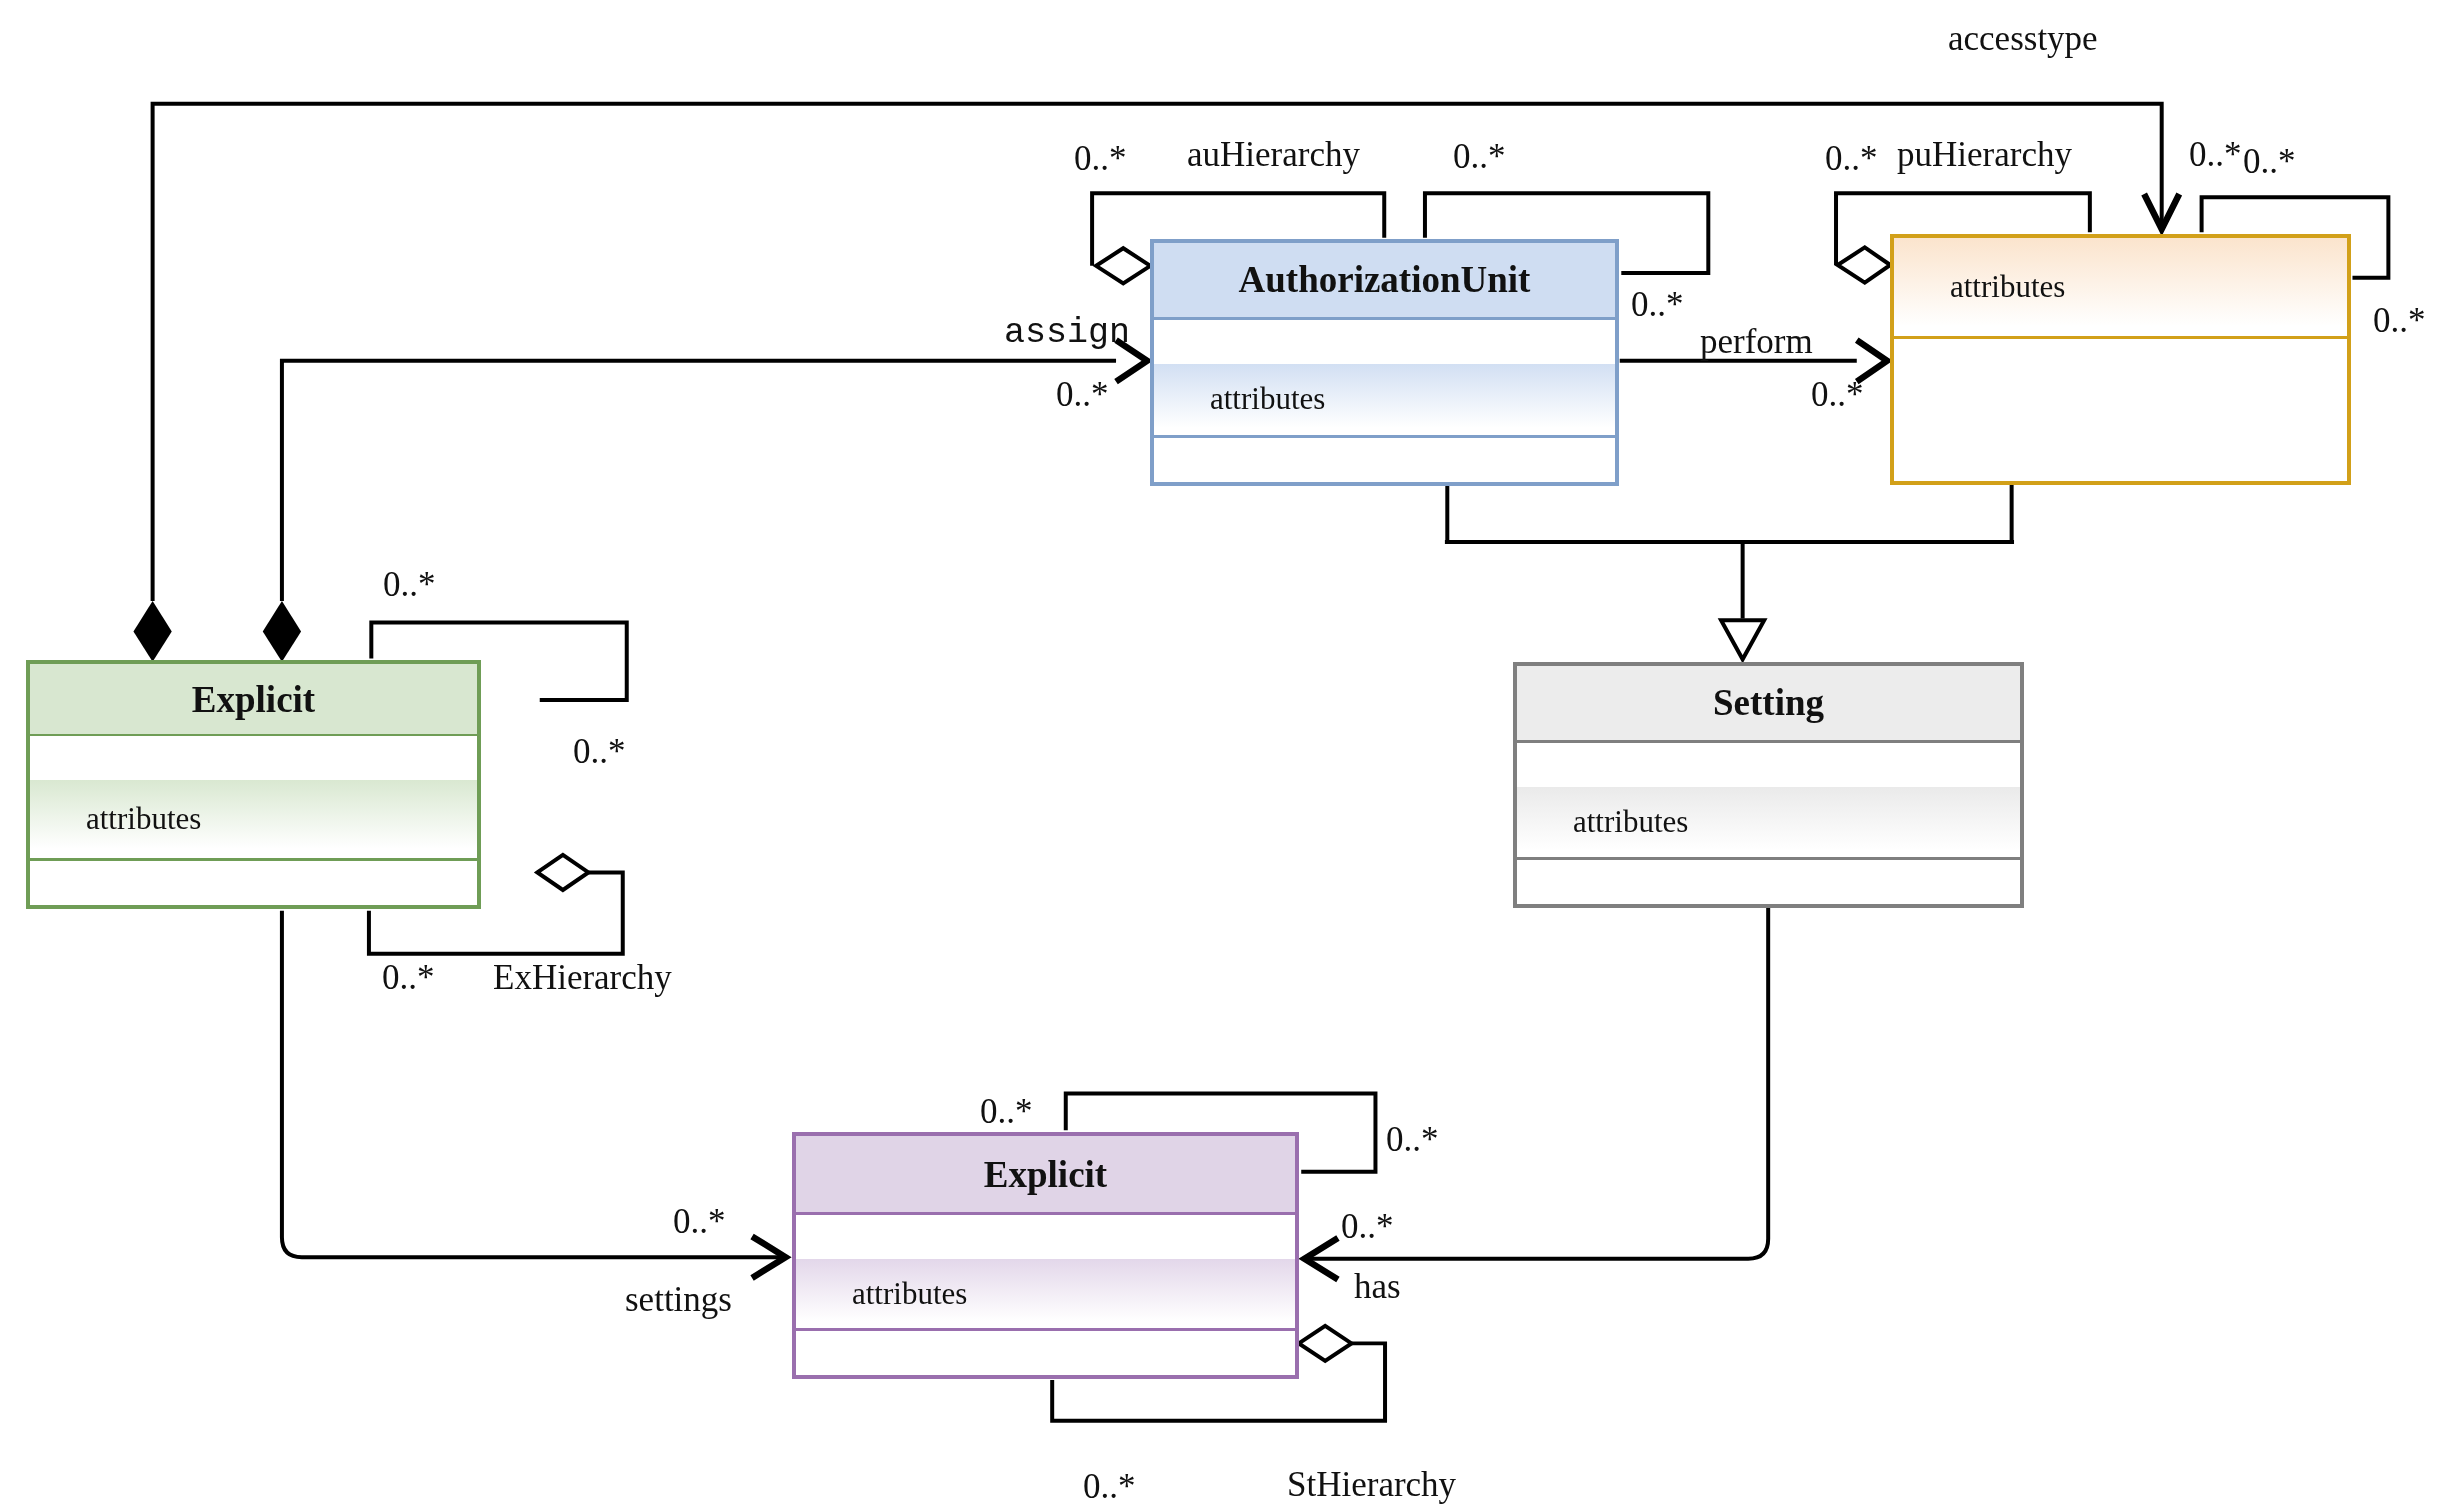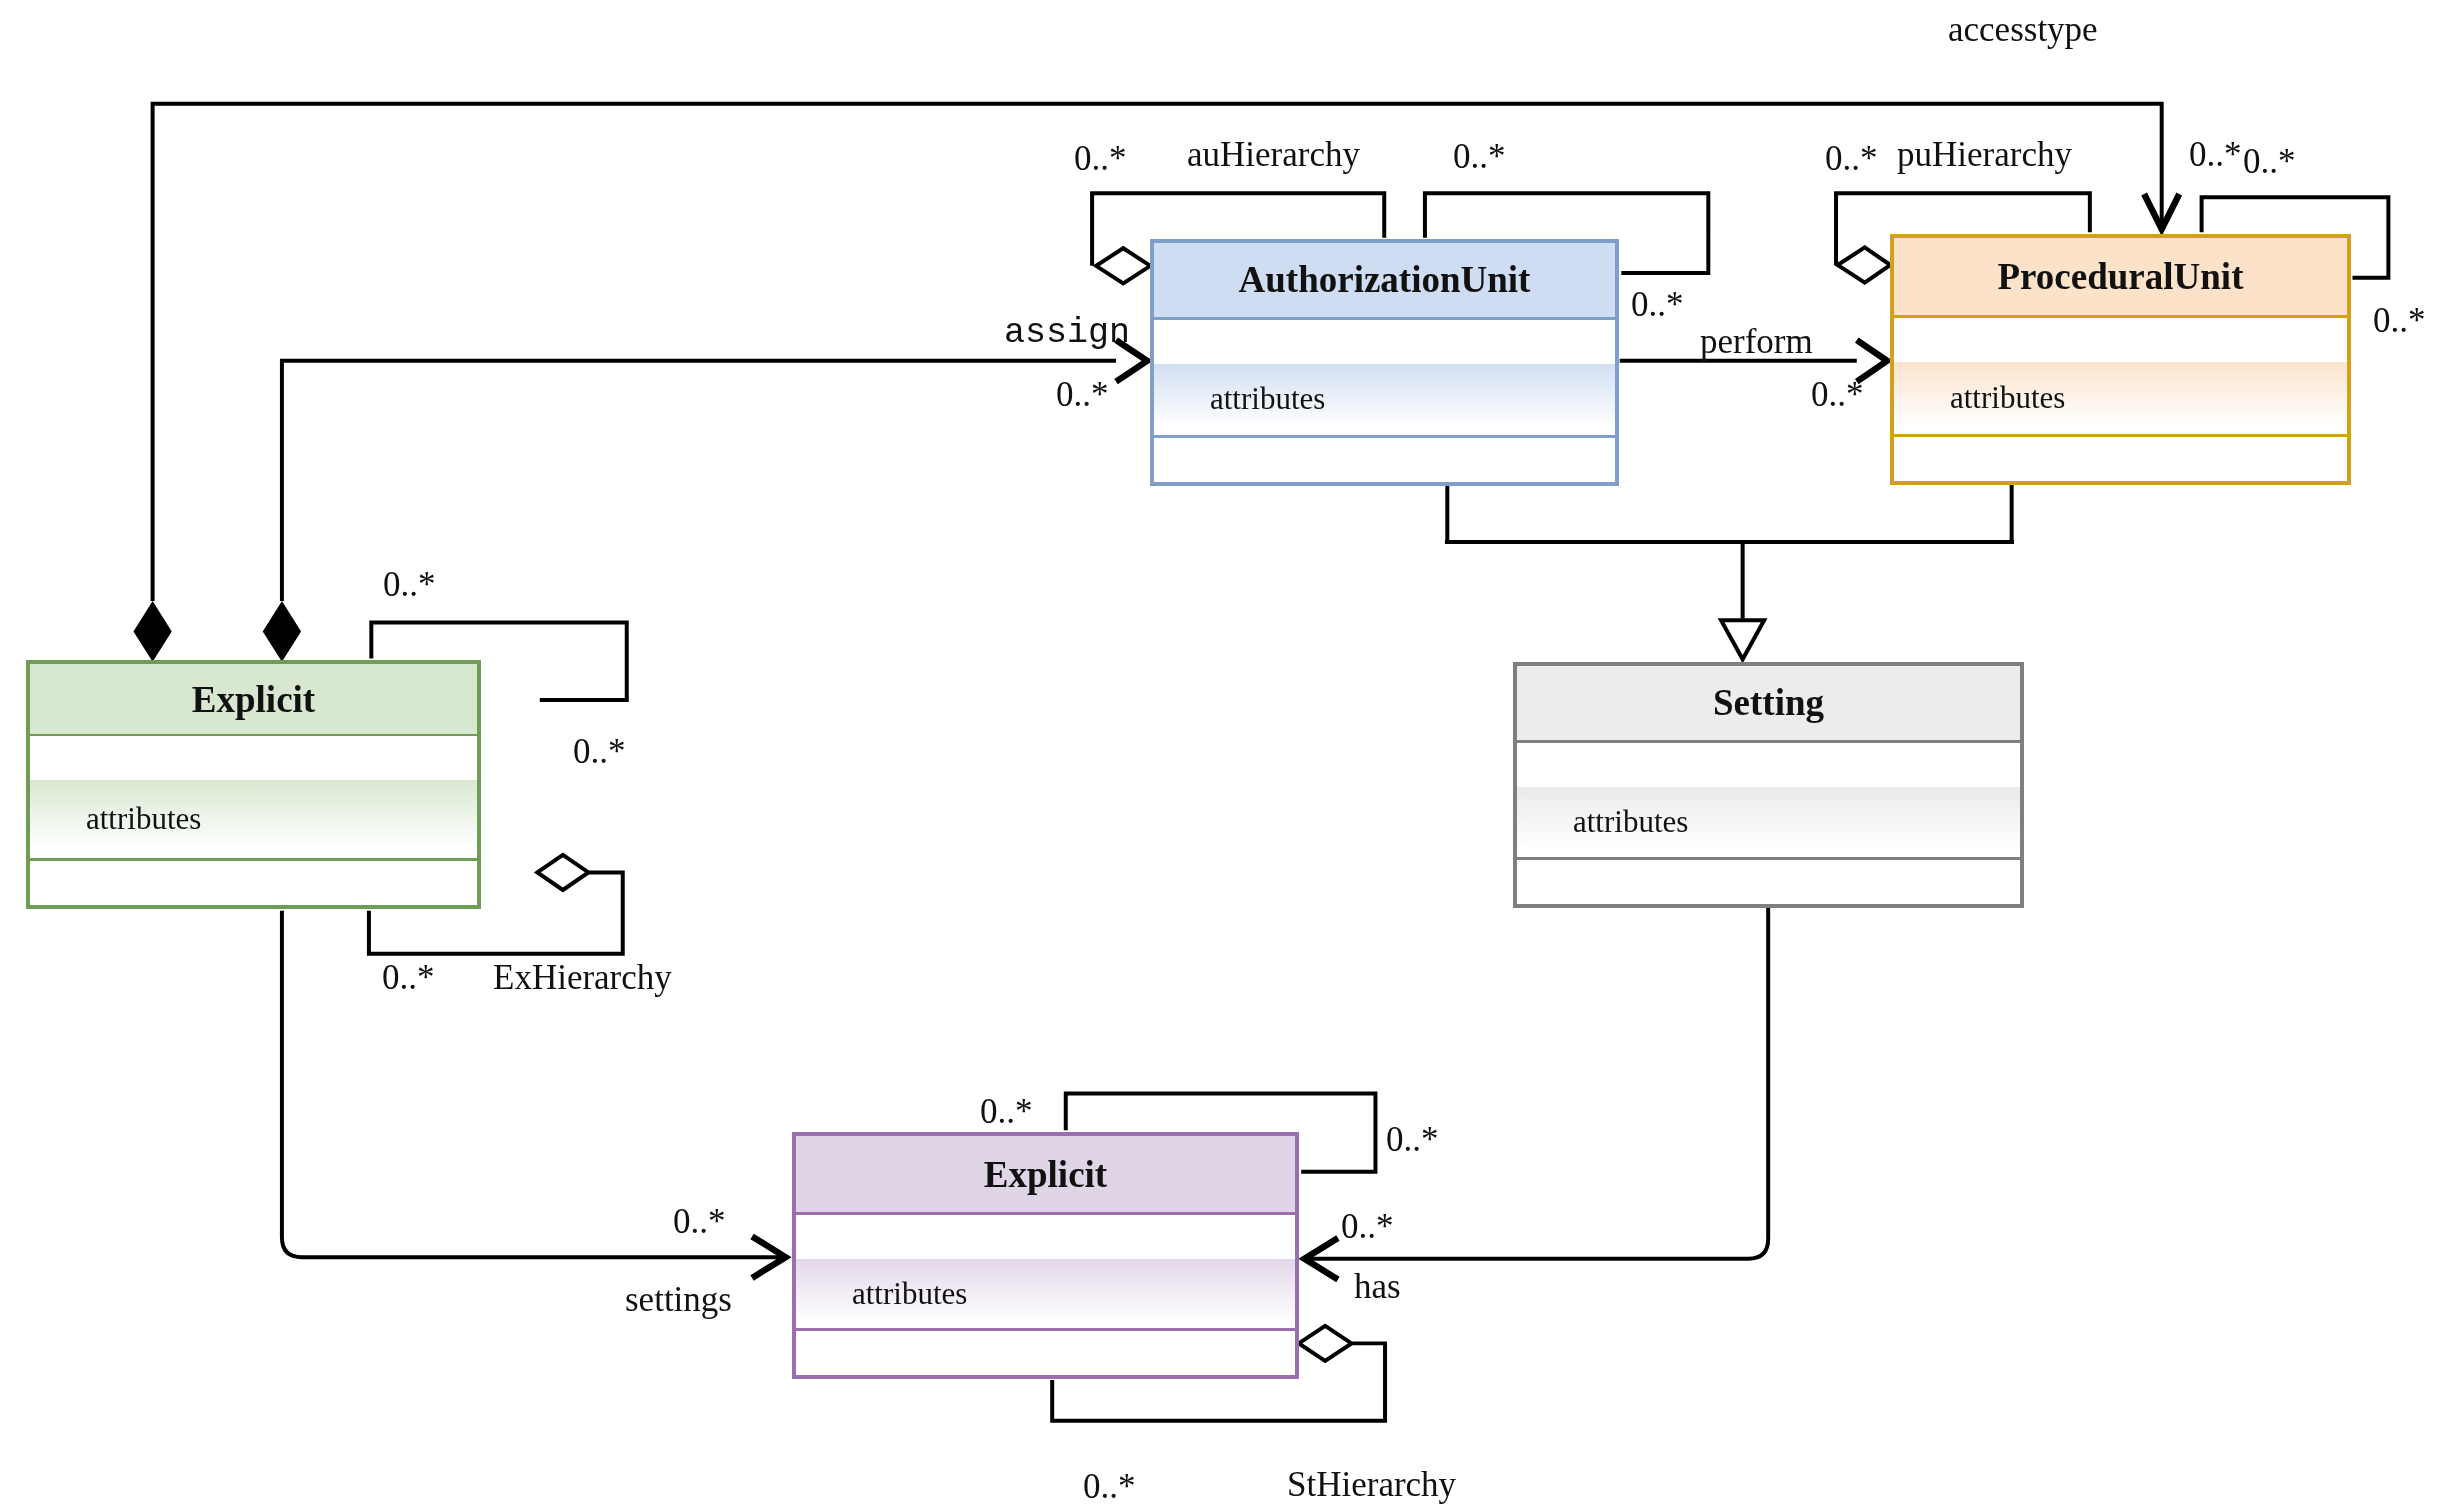--- a/index.html
+++ b/index.html
@@ -137,21 +137,20 @@
     </g>
   </svg>
 
   <div class="uml-class c-au">
     <div class="name">AuthorizationUnit</div>
     <div class="attrs">attributes</div>
     <div class="empty"></div>
   </div>
 
   <div class="uml-class c-pu">
-    <div class="name">ProceduralUnit</div>
     <div class="attrs">attributes</div>
     <div class="empty"></div>
   </div>
 
   <div class="uml-class c-ex">
     <div class="name">Explicit</div>
     <div class="attrs">attributes</div>
     <div class="empty"></div>
   </div>
 
@@ -160,21 +159,21 @@
     <div class="attrs">attributes</div>
     <div class="empty"></div>
   </div>
 
   <div class="uml-class c-st">
     <div class="name">Explicit</div>
     <div class="attrs">attributes</div>
     <div class="empty"></div>
   </div>
 
-  <span class="lbl" style="left:1948px;top:12px;">accesstype</span>
+  <span class="lbl" style="left:1948px;top:21px;">accesstype</span>
   <span class="lbl" style="left:2189px;top:137px;">0..*</span>
 
   <span class="lbl" style="left:1004px;top:316px;font-family:Liberation Mono, monospace;">assign</span>
   <span class="lbl" style="left:1056px;top:377px;">0..*</span>
 
   <span class="lbl" style="left:1074px;top:141px;">0..*</span>
   <span class="lbl" style="left:1187px;top:137px;">auHierarchy</span>
 
   <span class="lbl" style="left:1453px;top:139px;">0..*</span>
   <span class="lbl" style="left:1631px;top:287px;">0..*</span>

